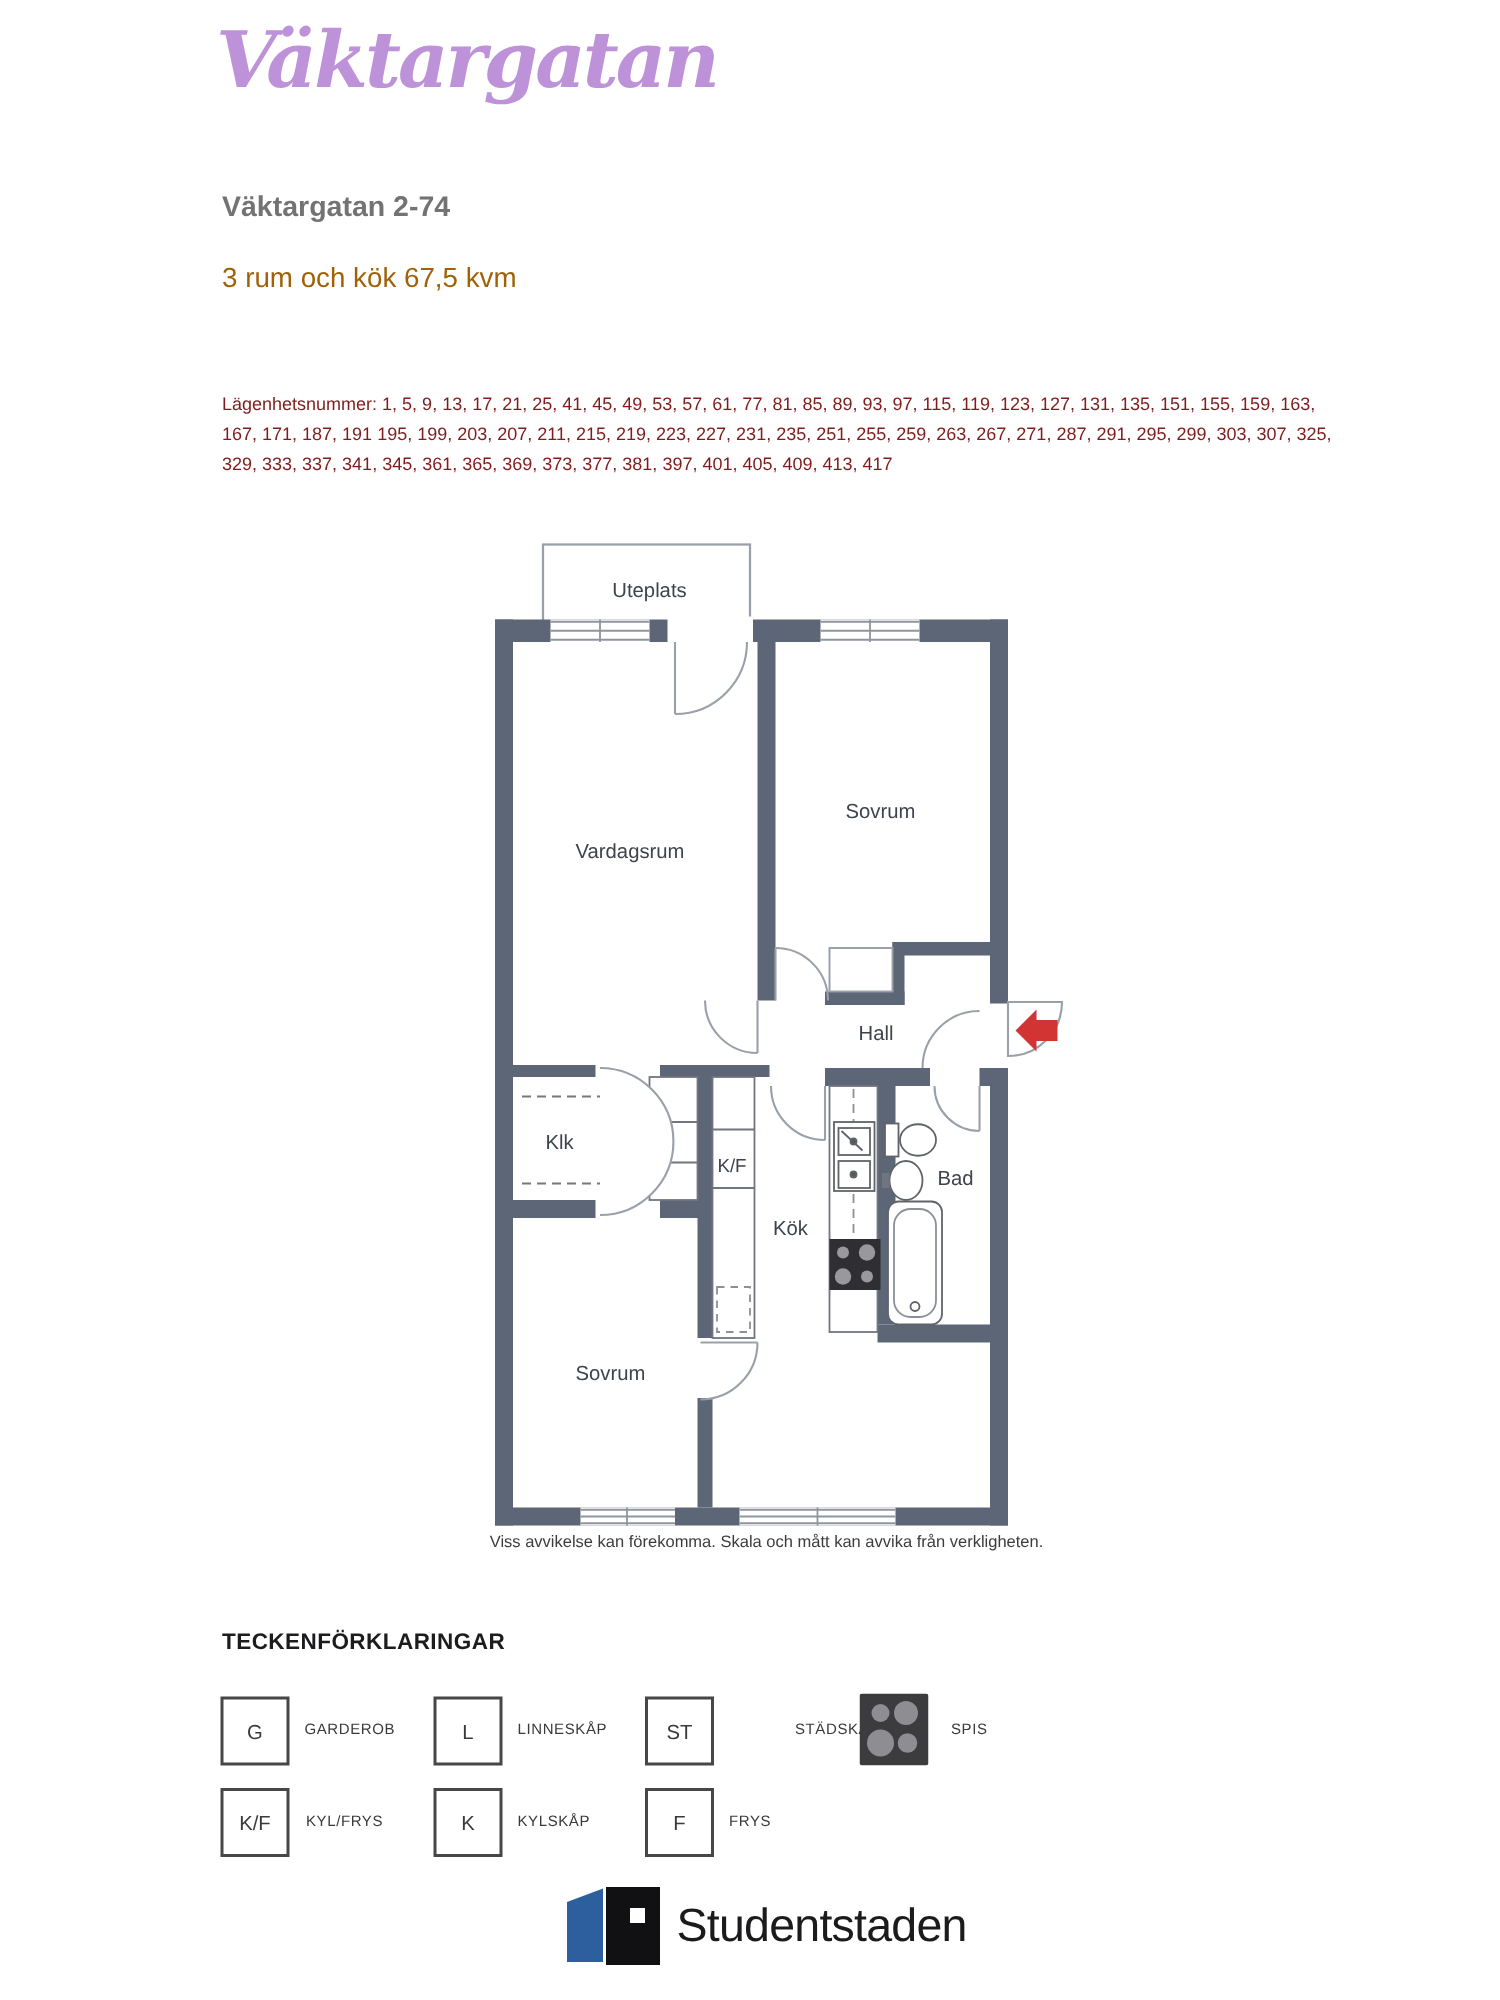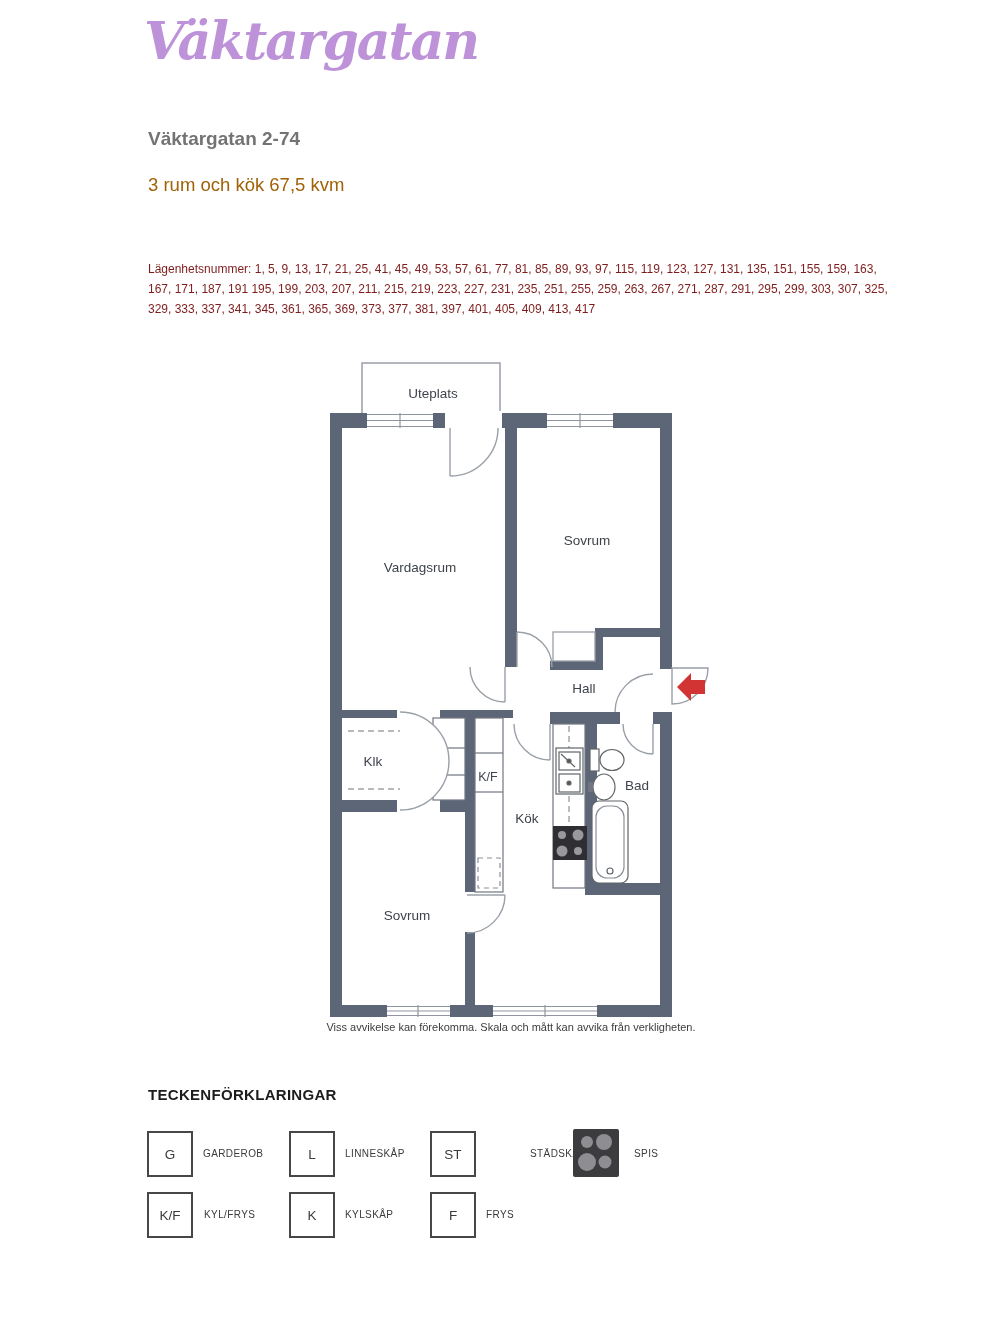--- a/index.html
+++ b/index.html
@@ -199,14 +199,22 @@
 
   <div class="abs lg-box" style="left:147px;top:1192px;">K/F</div>
   <div class="abs lg-label" style="left:204px;top:1192px;">KYL/FRYS</div>
 
   <div class="abs lg-box" style="left:289px;top:1192px;">K</div>
   <div class="abs lg-label" style="left:345px;top:1192px;">KYLSKÅP</div>
 
   <div class="abs lg-box" style="left:430px;top:1192px;">F</div>
   <div class="abs lg-label" style="left:486px;top:1192px;">FRYS</div>
 
+  <div class="abs footer">
+    <svg width="66" height="56" viewBox="0 0 66 56">
+      <polygon points="1,12 25,3 25,52 1,52" fill="#2d5f9e"></polygon>
+      <rect x="27" y="2" width="36" height="52" fill="#111113"></rect>
+      <rect x="43" y="16" width="10" height="10" fill="#ffffff"></rect>
+    </svg>
+    <span class="brand-text">Studentstaden</span>
+  </div>
 
 </div>
 
 </body></html>

